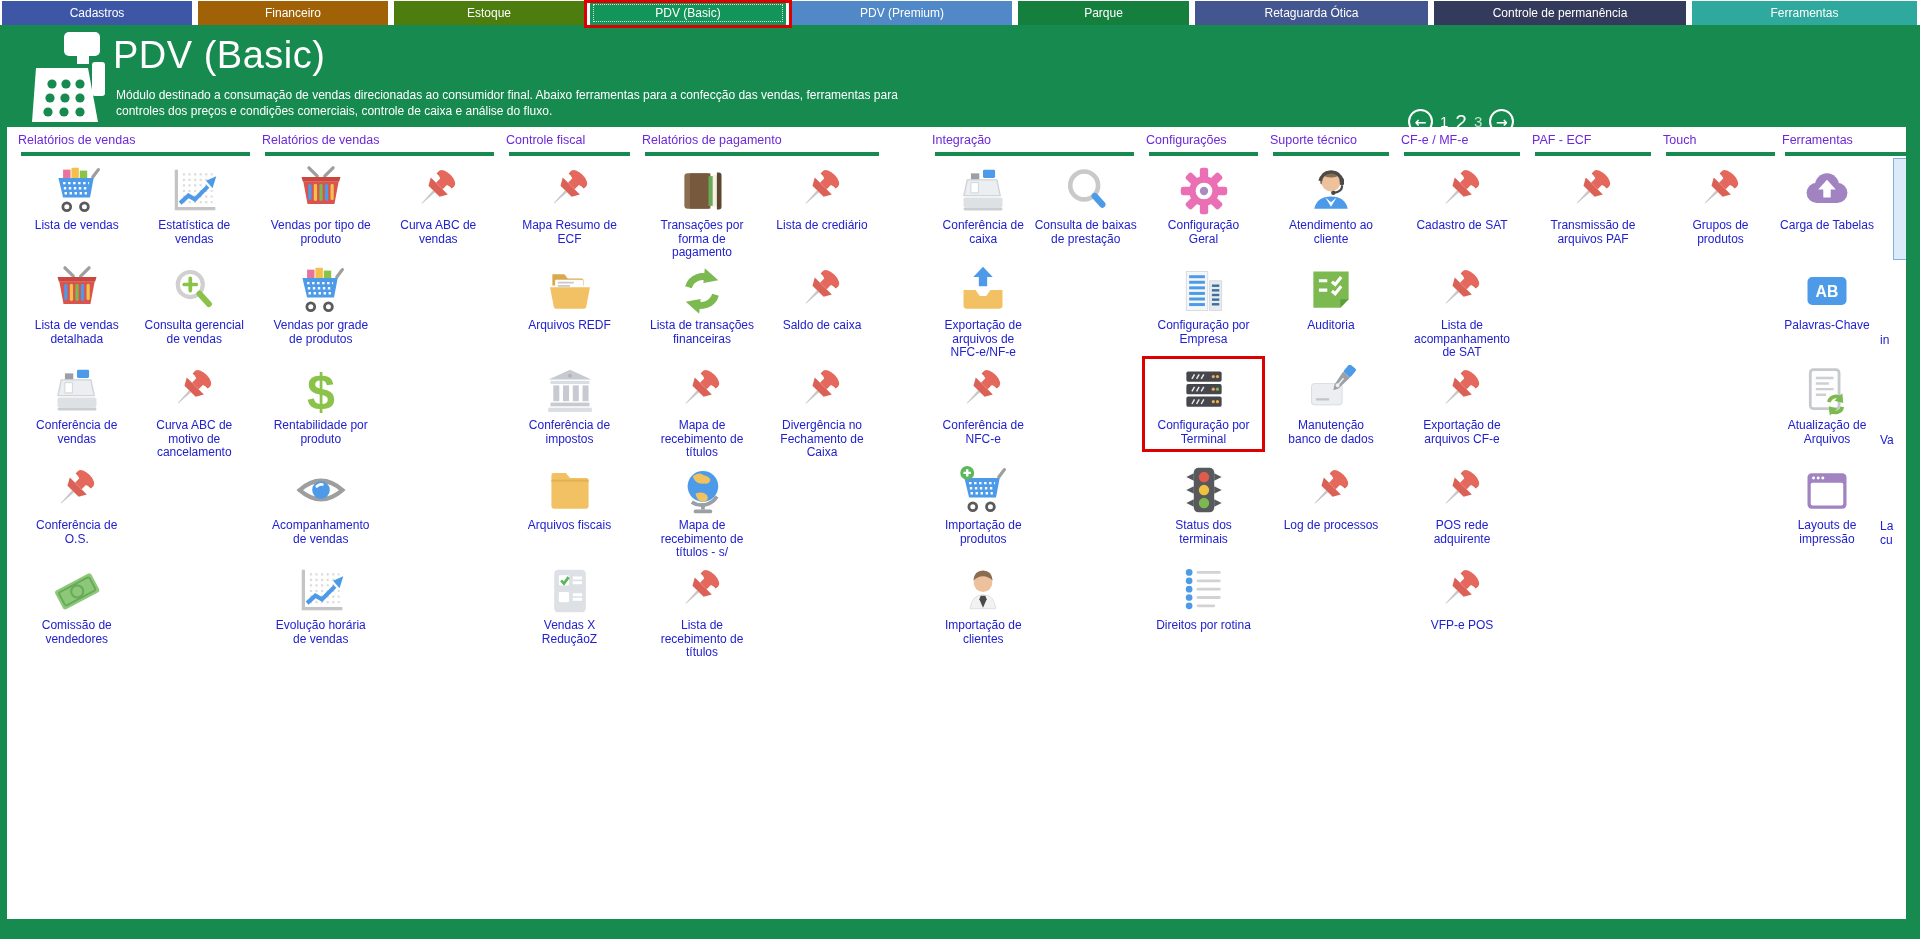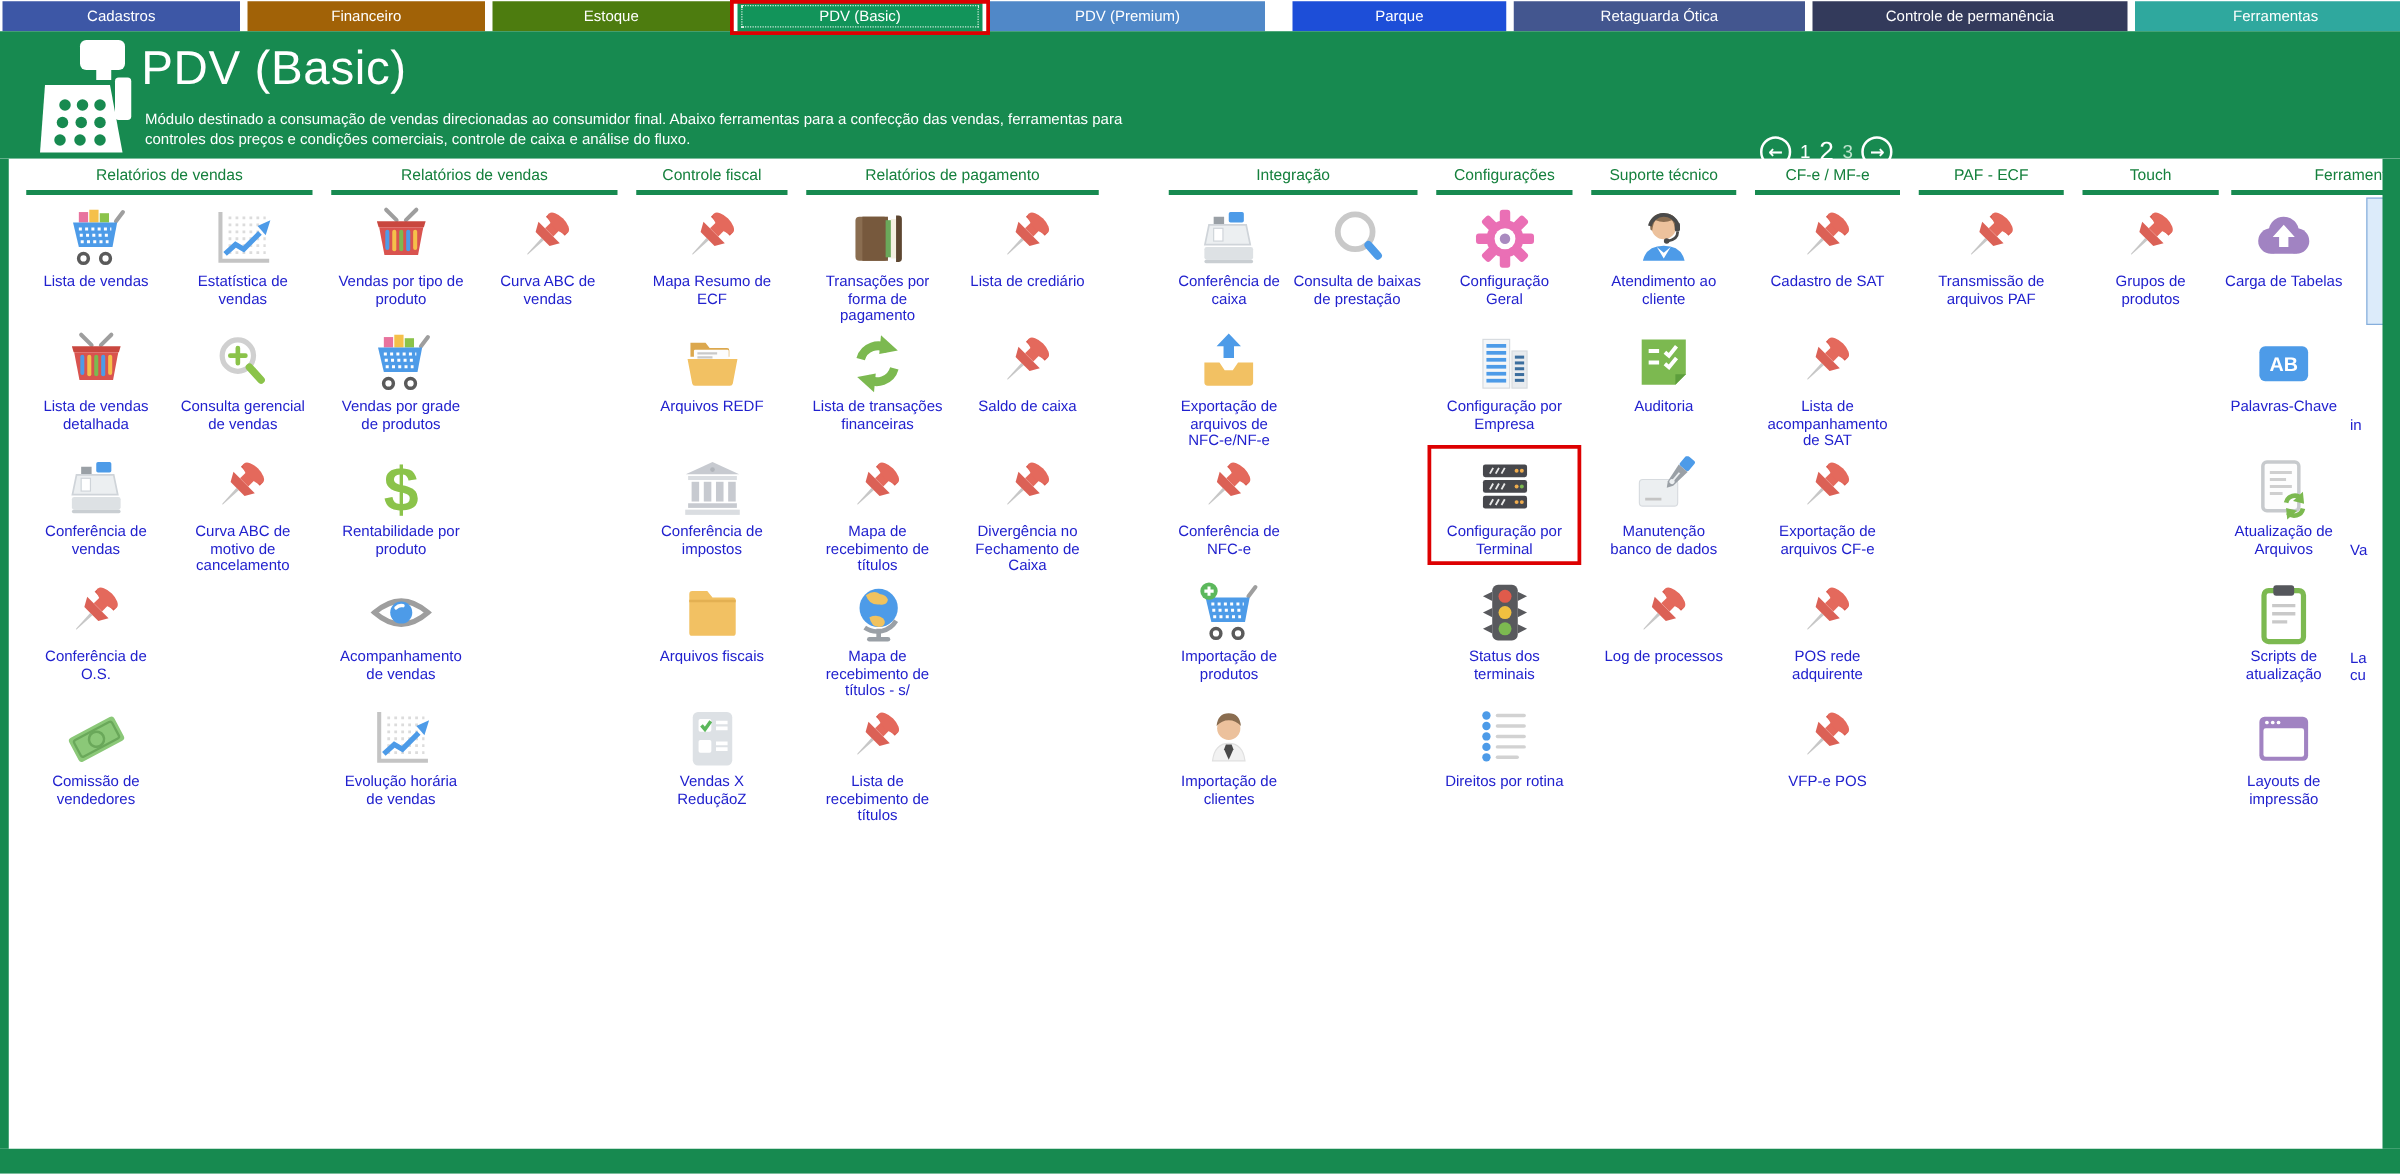--- a/index.html
+++ b/index.html
@@ -22,21 +22,21 @@
   .pbtn{width:25px;height:25px;border:2px solid #fff;border-radius:50%;box-sizing:border-box;
         display:flex;align-items:center;justify-content:center;font-size:14px;font-weight:bold;
         font-family:"DejaVu Sans",sans-serif;}
   .pnum{font-size:15px;}
   .pnum.current{font-size:21px;}
   .pnum.dim{color:#bfe3cd;}
   
   .content{position:absolute;top:127px;left:0;width:1920px;height:792px;background:#fff;overflow:hidden;}
   #groups{position:absolute;left:18px;top:4px;display:flex;align-items:flex-start;}
   .group{margin-right:9px;flex:0 0 auto;}
-  .gtitle{height:16px;margin-top:2px;font-size:12.5px;color:#15803d;text-align:center;white-space:nowrap;}
+  .gtitle{height:16px;margin-top:2px;font-size:12.5px;color:#6d28d9;white-space:nowrap;}
   .gline{height:4px;background:#178a50;margin:3px 3px 0 3px;}
   .gcols{display:flex;margin-top:5px;align-items:flex-start;}
   .gcol{display:flex;flex-direction:column;flex:0 0 auto;}
   .cell{height:100px;position:relative;display:flex;flex-direction:column;
         box-sizing:border-box;padding-top:2px;}
   .cicon{height:56px;display:flex;align-items:center;justify-content:center;}
   .clabel{font-size:12px;line-height:13.5px;color:#2121ce;text-align:center;margin-top:0;
           white-space:pre-line;width:calc(100% + 14px);margin-left:-7px;margin-right:-7px;}
   .cell.annotated::after{content:"";position:absolute;left:-4px;right:-4px;top:-5px;bottom:9px;
         border:3px solid #dd0001;}
@@ -64,21 +64,21 @@
     </div>
     <div class="tab" style="background: #4d7c0f; flex: 0 0 190px;">
       <span>Estoque</span>
     </div>
     <div class="tab selected annotated" style="background: rgb(18, 148, 90); flex: 0 0 196px;">
       <span>PDV (Basic)</span>
     </div>
     <div class="tab" style="background: rgb(80, 136, 200); flex: 0 0 220px;">
       <span>PDV (Premium)</span>
     </div>
-    <div class="tab" style="background: #1d4ed8; flex: 0 0 171px; margin-left: 16px;">
+    <div class="tab" style="background: #15803d; flex: 0 0 171px;">
       <span>Parque</span>
     </div>
     <div class="tab" style="background: rgb(67, 86, 143); flex: 0 0 233px;">
       <span>Retaguarda Ótica</span>
     </div>
     <div class="tab" style="background: rgb(51, 58, 91); flex: 0 0 252px;">
       <span>Controle de permanência</span>
     </div>
     <div class="tab" style="background: rgb(47, 168, 158); flex: 0 0 225px;">
       <span>Ferramentas</span>
@@ -971,31 +971,20 @@
                   <path d="M44.5 45 a7.5 7.5 0 0 1 -13 3.5" stroke="#7cb950" stroke-width="4" fill="none"></path>
                   <polygon points="31,54.5 30,44.5 39.5,47" fill="#7cb950"></polygon>
                 </svg>
               </div>
               <div class="clabel">Atualização de
 Arquivos</div>
             </div>
             <div class="cell" style="width: 100%;">
               <div class="cicon">
                 <svg viewBox="0 0 56 56" width="52" height="52">
-                  <rect x="11" y="8" width="34" height="44" rx="4" fill="#fff" stroke="#7cb950" stroke-width="4.5"></rect>
-                  <rect x="19" y="3.5" width="18" height="9" rx="2.5" fill="#55575c"></rect>
-                  <path d="M18 21 h20 M18 28 h20 M18 35 h13" stroke="#c9c9c9" stroke-width="3"></path>
-                </svg>
-              </div>
-              <div class="clabel">Scripts de
-atualização</div>
-            </div>
-            <div class="cell" style="width: 100%;">
-              <div class="cicon">
-                <svg viewBox="0 0 56 56" width="52" height="52">
                   <rect x="7" y="9" width="42" height="38" rx="4.5" fill="#a183c2"></rect>
                   <rect x="10.5" y="19" width="35" height="24.5" rx="2" fill="#fff"></rect>
                   <circle cx="13.5" cy="14" r="1.6" fill="#fff"></circle>
                   <circle cx="18.5" cy="14" r="1.6" fill="#fff"></circle>
                   <circle cx="23.5" cy="14" r="1.6" fill="#fff"></circle>
                 </svg>
               </div>
               <div class="clabel">Layouts de
 impressão</div>
             </div>

